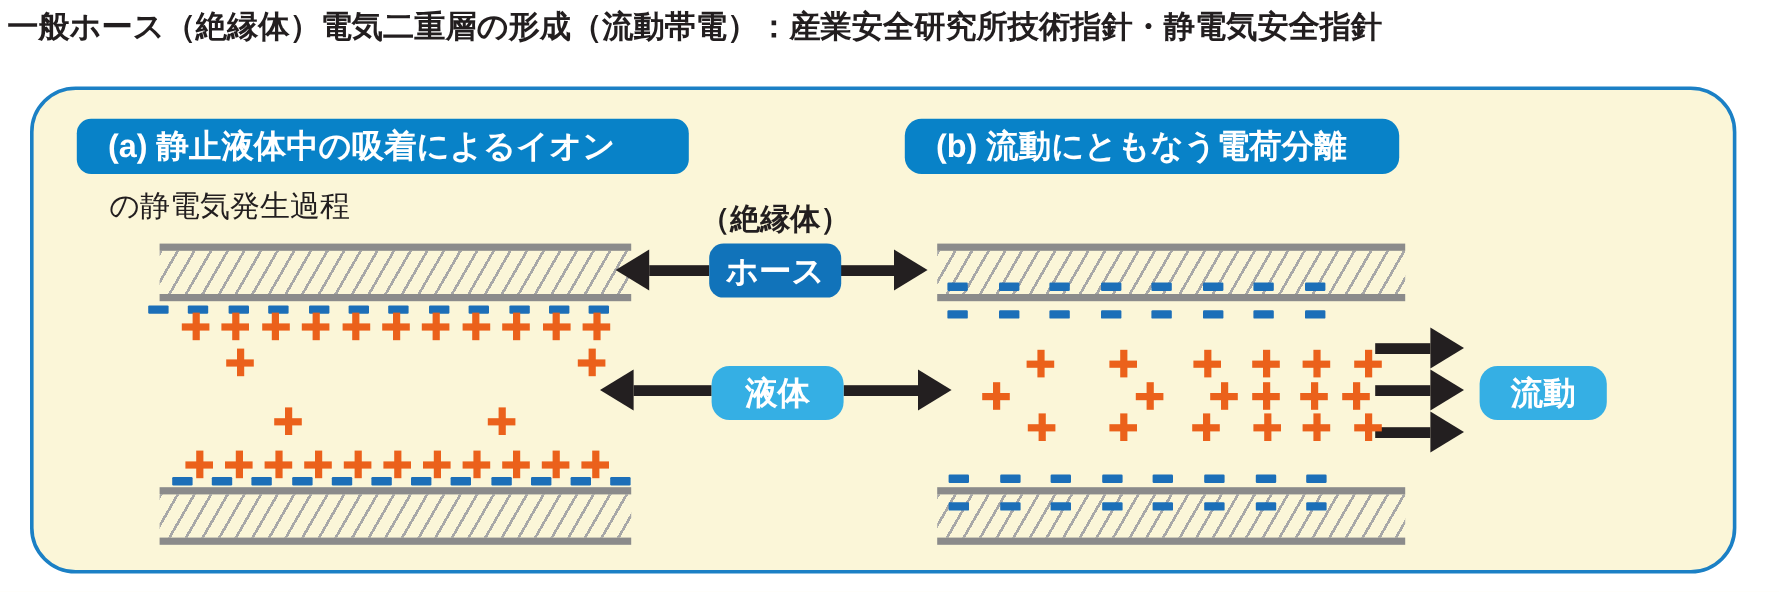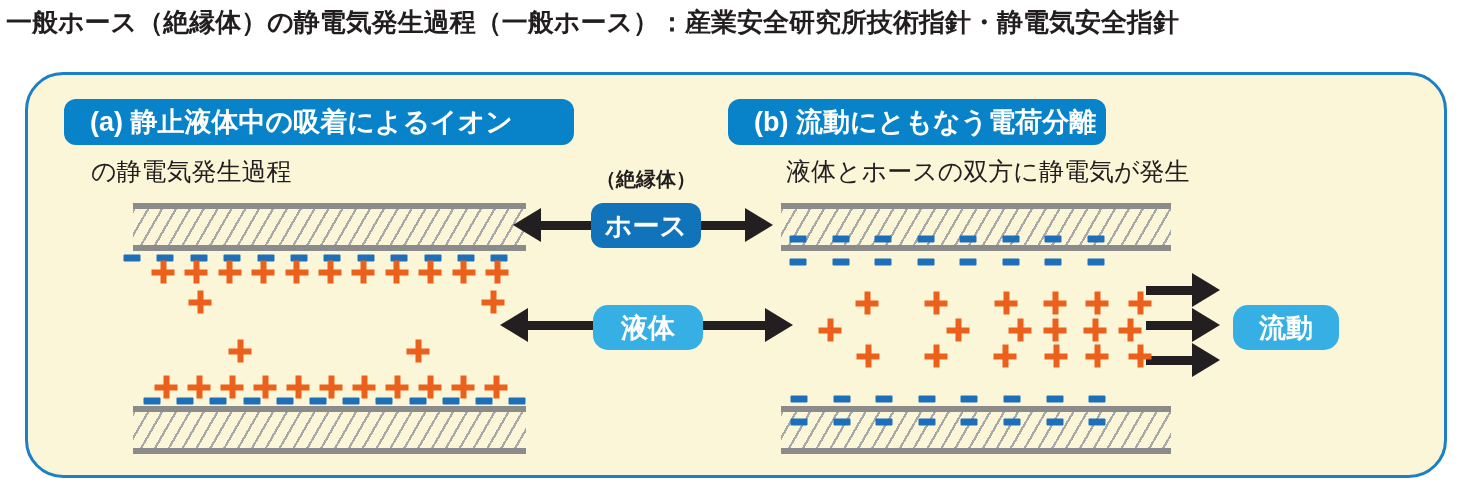--- a/index.html
+++ b/index.html
@@ -13,26 +13,26 @@
   body{font-family:"Liberation Sans","DejaVu Sans",sans-serif;color:var(--text_black);}
   .stage{position:relative;width:1484px;height:493px;background:#fff;overflow:hidden;}
   .title{position:absolute;left:6px;top:5px;font-size:26px;font-weight:bold;white-space:nowrap;}
   .subtitle{position:absolute;right:2px;top:40px;font-size:21px;white-space:nowrap;}
   .box{position:absolute;left:25px;top:72px;width:1422px;height:406px;
        background:var(--box_bg);border:3px solid var(--box_border);border-radius:38px;}
   .panel-header{position:absolute;height:46px;background:var(--header_blue);border-radius:12px;
        color:#fff;font-weight:bold;font-size:27px;display:flex;align-items:center;
        padding-left:26px;white-space:nowrap;}
   .header-a{left:36px;top:24px;width:510px;}
-  .header-b{left:700px;top:24px;width:378px;}
+  .header-b{left:726px;top:24px;width:412px;border-radius:14px;}
   .caption{position:absolute;top:80px;font-size:25px;font-weight:500;white-space:nowrap;}
   .caption-a{left:63px;}
   .caption-b{left:758px;}
   .insulator{position:absolute;left:508px;top:91px;width:220px;text-align:center;
-       font-size:20px;font-weight:bold;white-space:nowrap;}
+       font-size:25px;font-weight:bold;white-space:nowrap;}
   .badge{position:absolute;color:#fff;font-weight:bold;font-size:27px;
        display:flex;align-items:center;justify-content:center;white-space:nowrap;}
   .hose-badge{left:563px;top:128px;width:110px;height:45px;background:var(--hose_blue);border-radius:12px;}
   .liquid-badge{left:565px;top:230px;width:110px;height:45px;background:var(--cyan);border-radius:15px;}
   .flow-badge{left:1205px;top:230px;width:106px;height:45px;background:var(--cyan);border-radius:15px;}
   .bar{position:absolute;height:48px;border-top:6px solid var(--bar_gray);border-bottom:6px solid var(--bar_gray);
        background:repeating-linear-gradient(120deg,var(--hatch_gray) 0 2.2px,transparent 2.2px 12px);}
   .bar-lt{left:105px;top:128px;width:393px;}
   .bar-lb{left:105px;top:331px;width:393px;}
   .bar-rt{left:753px;top:128px;width:390px;}
@@ -49,28 +49,27 @@
        margin-left:-3px;background:var(--plus_orange);}
   .plus::after{content:"";position:absolute;top:50%;left:0;width:100%;height:6px;
        margin-top:-3px;background:var(--plus_orange);}
   .minus{position:absolute;width:17px;height:7px;border-radius:1px;
        transform:translate(-50%,-50%);background:var(--minus_blue);}
 </style>
 </head>
 <body>
 
 <div class="stage">
-  <div class="title">一般ホース（絶縁体）の静電気発生過程（一般ホース）：産業安全研究所技術指針・静電気安全指針</div>
+  <div class="title">一般ホース（絶縁体）電気二重層の形成（流動帯電）：産業安全研究所技術指針・静電気安全指針</div>
 
   <div class="box">
     <div class="panel-header header-a">(a) 静止液体中の吸着によるイオン</div>
     <div class="panel-header header-b">(b) 流動にともなう電荷分離</div>
 
     <div class="caption caption-a">の静電気発生過程</div>
-    <div class="caption caption-b">液体とホースの双方に静電気が発生</div>
 
     <div class="insulator">（絶縁体）</div>
 
     <div class="bar bar-lt"></div>
     <div class="bar bar-lb"></div>
     <div class="bar bar-rt"></div>
     <div class="bar bar-rb"></div>
 
     <div class="arrow" style="left:485px;top:133px;">
       <span class="head-l"></span>

